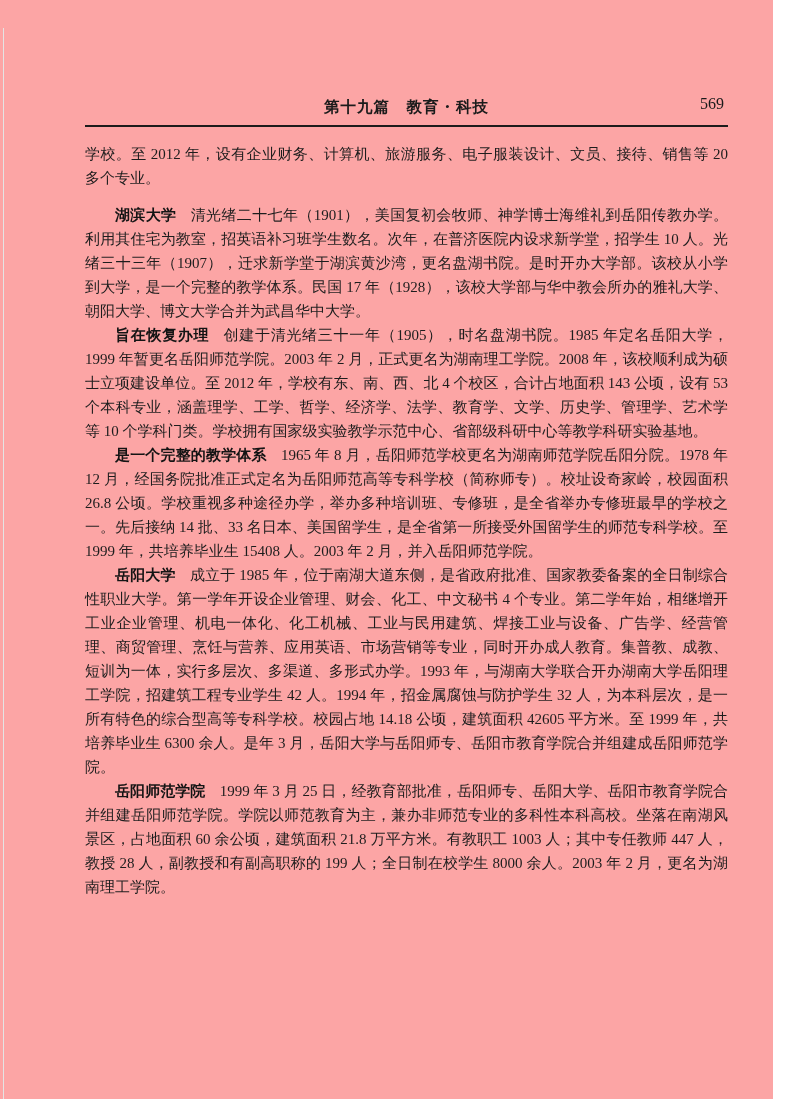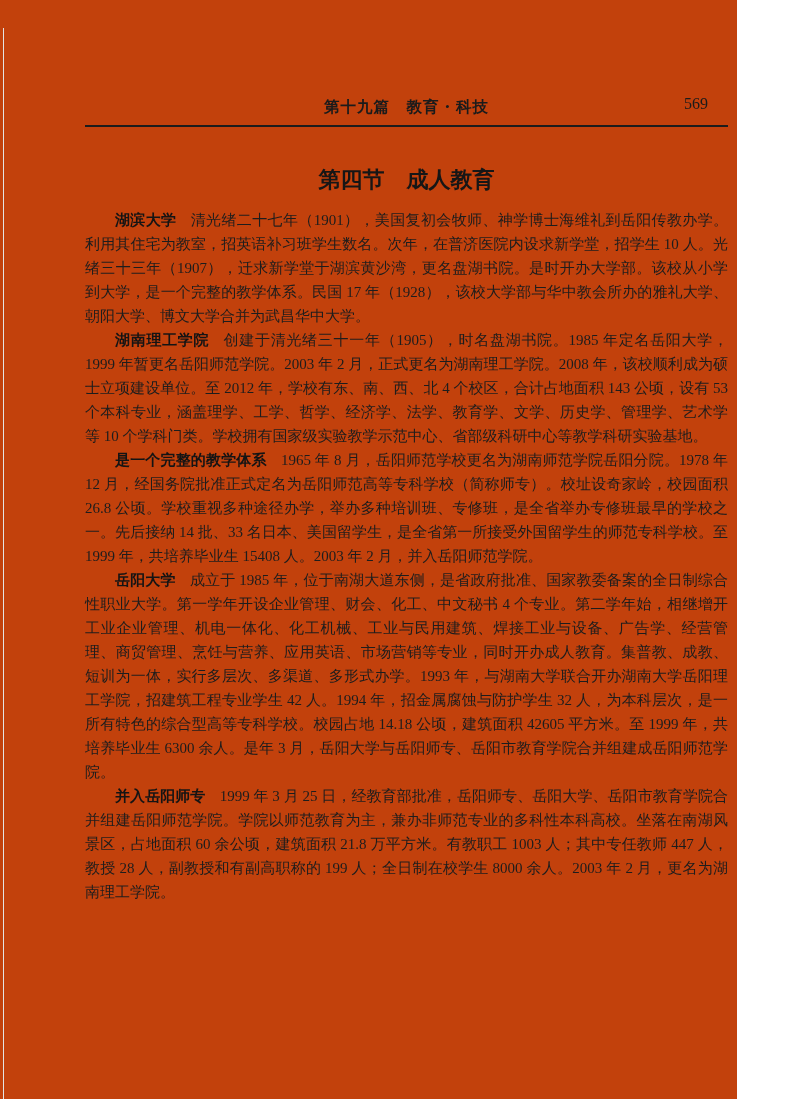--- a/index.html
+++ b/index.html
@@ -4,24 +4,25 @@
 <style>
   html, body {
     margin: 0;
     padding: 0;
     background: #ffffff;
   }
   .page {
     position: relative;
     width: 737px;
     height: 1099px;
-    background: #c2410c;
+    background: #fca5a5;
     overflow: hidden;
     font-family: "Liberation Serif", "DejaVu Serif", serif;
     color: #1d1d1d;
+    padding-left: 36px;
   }
   .scan-edge-line {
     position: absolute;
     left: 3px;
     top: 28px;
     bottom: 0;
     width: 1px;
     background: #e4e4e4;
   }
   .content {
@@ -38,21 +39,21 @@
     display: block;
     text-align: center;
     font-family: "Liberation Sans", "DejaVu Sans", sans-serif;
     font-weight: 700;
     font-size: 15.5px;
     letter-spacing: 1px;
     color: #1b1b1b;
   }
   .page-number {
     position: absolute;
-    right: 20px;
+    right: 4px;
     top: 95px;
     font-size: 16px;
     color: #1b1b1b;
   }
   .header-rule {
     margin-top: 7px;
     border-bottom: 2px solid #1c1c1c;
     height: 0;
   }
   p.body-line {
@@ -107,27 +108,27 @@
 
   <div class="content">
 
     <div class="page-header">
       <span class="chapter-title">第十九篇　教育・科技</span>
       <span class="page-number">569</span>
       <div class="header-rule"></div>
     </div>
 
     <div class="intro-block">
+      <p class="body-line">学校。至 2012 年，设有企业财务、计算机、旅游服务、电子服装设计、文员、接待、销售等 20 多个专业。</p>
     </div>
 
-    <h2 class="section-title">第四节　成人教育</h2>
 
 
     <div class="schools-block">
       <p class="body-line indent"><span class="school-name">湖滨大学</span><span>清光绪二十七年（1901），美国复初会牧师、神学博士海维礼到岳阳传教办学。利用其住宅为教室，招英语补习班学生数名。次年，在普济医院内设求新学堂，招学生 10 人。光绪三十三年（1907），迁求新学堂于湖滨黄沙湾，更名盘湖书院。是时开办大学部。该校从小学到大学，是一个完整的教学体系。民国 17 年（1928），该校大学部与华中教会所办的雅礼大学、朝阳大学、博文大学合并为武昌华中大学。</span></p>
-      <p class="body-line indent"><span class="school-name">湖南理工学院</span><span>创建于清光绪三十一年（1905），时名盘湖书院。1985 年定名岳阳大学，1999 年暂更名岳阳师范学院。2003 年 2 月，正式更名为湖南理工学院。2008 年，该校顺利成为硕士立项建设单位。至 2012 年，学校有东、南、西、北 4 个校区，合计占地面积 143 公顷，设有 53 个本科专业，涵盖理学、工学、哲学、经济学、法学、教育学、文学、历史学、管理学、艺术学等 10 个学科门类。学校拥有国家级实验教学示范中心、省部级科研中心等教学科研实验基地。</span></p>
+      <p class="body-line indent"><span class="school-name">旨在恢复办理</span><span>创建于清光绪三十一年（1905），时名盘湖书院。1985 年定名岳阳大学，1999 年暂更名岳阳师范学院。2003 年 2 月，正式更名为湖南理工学院。2008 年，该校顺利成为硕士立项建设单位。至 2012 年，学校有东、南、西、北 4 个校区，合计占地面积 143 公顷，设有 53 个本科专业，涵盖理学、工学、哲学、经济学、法学、教育学、文学、历史学、管理学、艺术学等 10 个学科门类。学校拥有国家级实验教学示范中心、省部级科研中心等教学科研实验基地。</span></p>
       <p class="body-line indent"><span class="school-name">是一个完整的教学体系</span><span>1965 年 8 月，岳阳师范学校更名为湖南师范学院岳阳分院。1978 年 12 月，经国务院批准正式定名为岳阳师范高等专科学校（简称师专）。校址设奇家岭，校园面积 26.8 公顷。学校重视多种途径办学，举办多种培训班、专修班，是全省举办专修班最早的学校之一。先后接纳 14 批、33 名日本、美国留学生，是全省第一所接受外国留学生的师范专科学校。至 1999 年，共培养毕业生 15408 人。2003 年 2 月，并入岳阳师范学院。</span></p>
       <p class="body-line indent"><span class="school-name">岳阳大学</span><span>成立于 1985 年，位于南湖大道东侧，是省政府批准、国家教委备案的全日制综合性职业大学。第一学年开设企业管理、财会、化工、中文秘书 4 个专业。第二学年始，相继增开工业企业管理、机电一体化、化工机械、工业与民用建筑、焊接工业与设备、广告学、经营管理、商贸管理、烹饪与营养、应用英语、市场营销等专业，同时开办成人教育。集普教、成教、短训为一体，实行多层次、多渠道、多形式办学。1993 年，与湖南大学联合开办湖南大学岳阳理工学院，招建筑工程专业学生 42 人。1994 年，招金属腐蚀与防护学生 32 人，为本科层次，是一所有特色的综合型高等专科学校。校园占地 14.18 公顷，建筑面积 42605 平方米。至 1999 年，共培养毕业生 6300 余人。是年 3 月，岳阳大学与岳阳师专、岳阳市教育学院合并组建成岳阳师范学院。</span></p>
-      <p class="body-line indent"><span class="school-name">并入岳阳师专</span><span>1999 年 3 月 25 日，经教育部批准，岳阳师专、岳阳大学、岳阳市教育学院合并组建岳阳师范学院。学院以师范教育为主，兼办非师范专业的多科性本科高校。坐落在南湖风景区，占地面积 60 余公顷，建筑面积 21.8 万平方米。有教职工 1003 人；其中专任教师 447 人，教授 28 人，副教授和有副高职称的 199 人；全日制在校学生 8000 余人。2003 年 2 月，更名为湖南理工学院。</span></p>
+      <p class="body-line indent"><span class="school-name">岳阳师范学院</span><span>1999 年 3 月 25 日，经教育部批准，岳阳师专、岳阳大学、岳阳市教育学院合并组建岳阳师范学院。学院以师范教育为主，兼办非师范专业的多科性本科高校。坐落在南湖风景区，占地面积 60 余公顷，建筑面积 21.8 万平方米。有教职工 1003 人；其中专任教师 447 人，教授 28 人，副教授和有副高职称的 199 人；全日制在校学生 8000 余人。2003 年 2 月，更名为湖南理工学院。</span></p>
     </div>
 
   </div>
 </div>
 
 </body></html>

